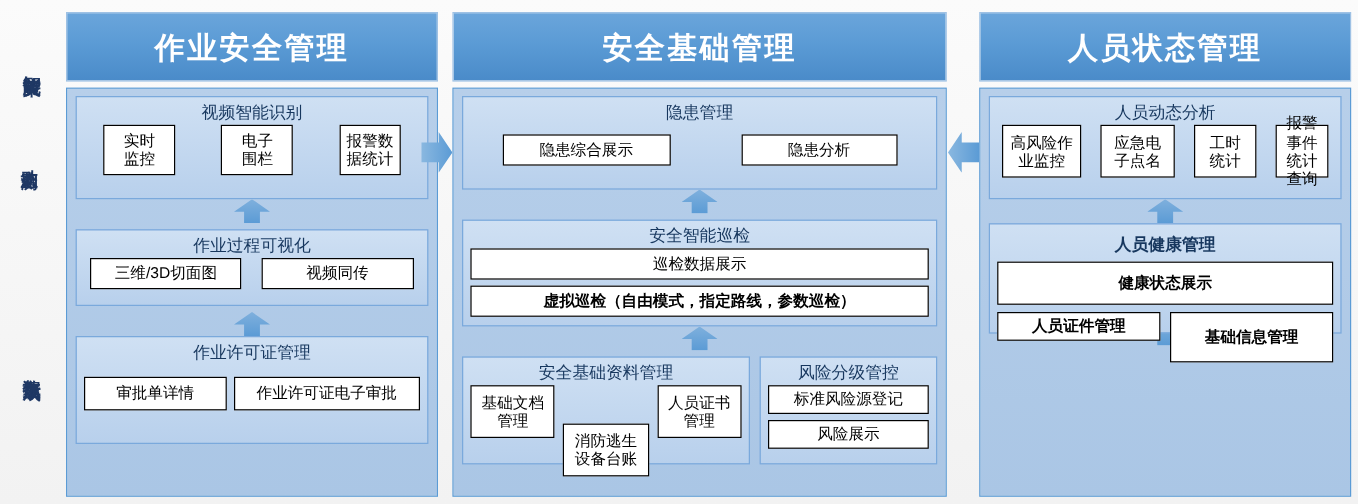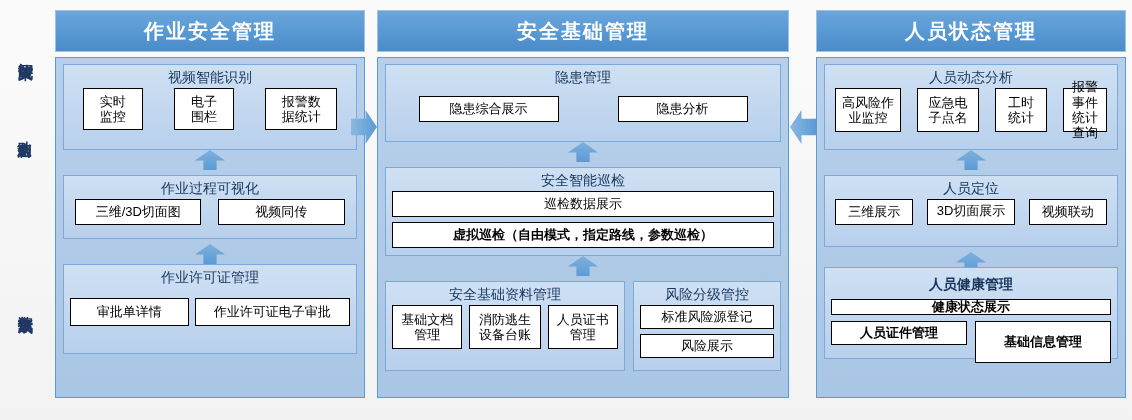--- a/index.html
+++ b/index.html
@@ -65,25 +65,25 @@
   }
   .rail-center { display: flex; align-items: center; justify-content: center; }
 
   
   .column {
     position: absolute;
     top: 10px;
     height: 398px;
   }
   .col-head {
-    height: 42px;
+    height: 58px;
     border: 1px solid #9ec1e4;
     background: linear-gradient(180deg, #6aa5db 0%, #5b9bd5 45%, #4a8bc9 100%);
     color: #ffffff;
-    font-size: 20px;
+    font-size: 25px;
     font-weight: bold;
     letter-spacing: 2px;
     display: flex;
     align-items: center;
     justify-content: center;
     box-sizing: border-box;
   }
   .col-body {
     margin-top: 5px;
     height: 341px;
@@ -174,21 +174,21 @@
 
   <div class="column" id="col1" style="left:55px; width:310px;">
     <div class="col-head">作业安全管理</div>
     <div class="col-body">
 
       <div class="group" style="height:86px;">
         <div class="group-title">视频智能识别</div>
         <div class="group-row">
           <div class="box" style="width:60px;height:42px;">实时<br>监控</div>
           <div class="box" style="width:60px;height:42px;">电子<br>围栏</div>
-          <div class="box" style="width:72px;height:42px;">报警数<br>据统计</div>
+          <div class="box" style="width:51px;height:42px;">报警数<br>据统计</div>
         </div>
       </div>
 
       <div class="arrow-up" style="left:50%;margin-left:-15px;top:92px;"></div>
 
       <div class="group" style="height:64px;margin-top:25px;">
         <div class="group-title">作业过程可视化</div>
         <div class="group-row">
           <div class="box" style="width:126px;height:26px;">三维/3D切面图</div>
           <div class="box" style="width:127px;height:26px;">视频同传</div>
@@ -232,21 +232,21 @@
         </div>
       </div>
 
       <div class="arrow-up" style="left:50%;margin-left:-15px;top:198px;"></div>
 
       <div style="display:flex; gap:8px; margin-top:25px;">
         <div class="group" style="height:90px;flex:1 1 242px;">
           <div class="group-title">安全基础资料管理</div>
           <div class="group-row">
             <div class="box" style="width:70px;height:44px;">基础文档<br>管理</div>
-            <div class="box" style="width:72px;height:44px;">消防逃生<br>设备台账</div>
+            <div class="box" style="width:72px;height:44px;margin-top:32px;">消防逃生<br>设备台账</div>
             <div class="box" style="width:70px;height:44px;">人员证书<br>管理</div>
           </div>
         </div>
         <div class="group" style="height:90px;flex:0 0 148px;">
           <div class="group-title">风险分级管控</div>
           <div class="group-col">
             <div class="box wide" style="height:24px;">标准风险源登记</div>
             <div class="box wide" style="height:24px;">风险展示</div>
           </div>
         </div>
@@ -266,35 +266,27 @@
         <div class="group-row" style="gap:4px;padding:0 4px 6px 4px;">
           <div class="box" style="width:66px;height:44px;">高风险作<br>业监控</div>
           <div class="box" style="width:62px;height:44px;">应急电<br>子点名</div>
           <div class="box" style="width:52px;height:44px;">工时<br>统计</div>
           <div class="box" style="width:44px;height:44px;">报警事件<br>统计查询</div>
         </div>
       </div>
 
       <div class="arrow-up" style="left:50%;margin-left:-15px;top:92px;"></div>
 
-      <div class="group" style="height:72px;margin-top:25px;">
-        <div class="group-title">人员定位</div>
-        <div class="group-row" style="gap:5px;align-items:flex-start;">
-          <div class="box" style="width:78px;height:26px;">三维展示</div>
-          <div class="box" style="width:88px;height:26px;overflow:visible;white-space:normal;line-height:1.25;display:block;padding-top:3px;">3D切面展示</div>
-          <div class="box" style="width:78px;height:26px;">视频联动</div>
-        </div>
-      </div>
 
       <div class="arrow-up" style="left:50%;margin-left:-15px;top:194px;"></div>
 
       <div class="group" style="height:92px;margin-top:20px;font-weight:bold;">
         <div class="group-title" style="padding-top:8px;">人员健康管理</div>
         <div class="group-col" style="gap:6px;padding-top:4px;">
-          <div class="box wide" style="height:16px;">健康状态展示</div>
+          <div class="box wide" style="height:36px;">健康状态展示</div>
           <div style="display:flex;gap:8px;">
             <div class="box" style="flex:1;height:24px;">人员证件管理</div>
             <div class="box" style="flex:1;height:42px;">基础信息管理</div>
           </div>
         </div>
       </div>
 
     </div>
   </div>
 

